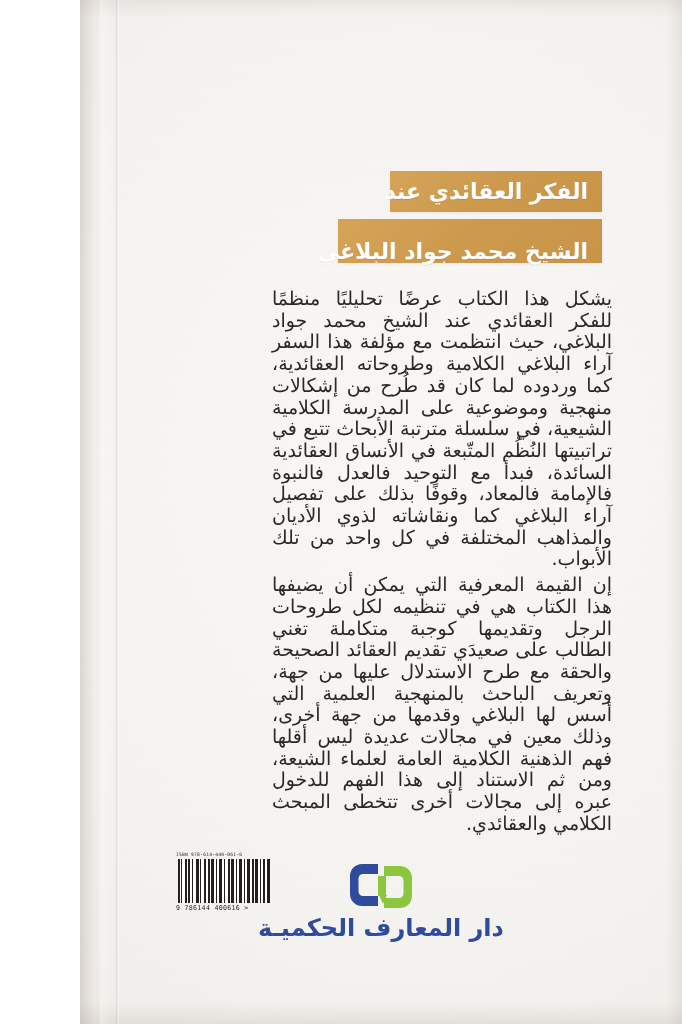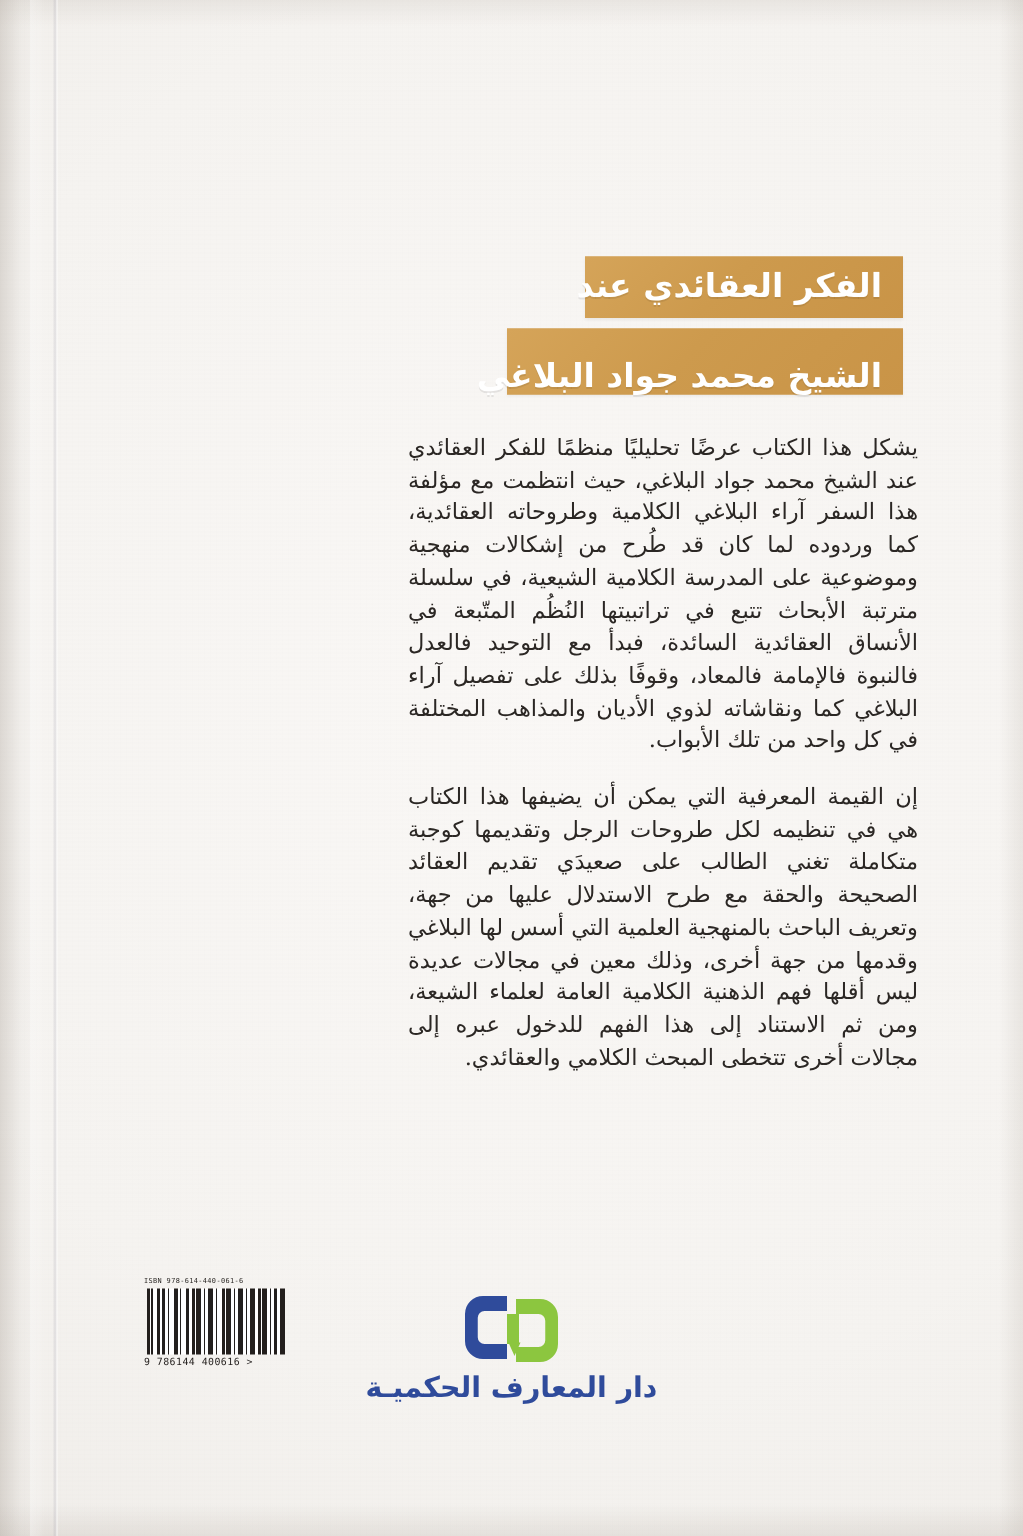--- a/index.html
+++ b/index.html
@@ -4,21 +4,21 @@
 <title>Book Back Cover</title>
 <style>
   html, body {
     margin: 0;
     padding: 0;
     background: #ffffff;
   }
 
   #cover {
     position: relative;
-    width: 682px;
+    width: 602px;
     height: 1024px;
     overflow: hidden;
     background: #f7f5f3;
     font-family: "Liberation Serif", "DejaVu Serif", serif;
   }
 
   
   .paper-base {
     position: absolute;
     inset: 0;
@@ -110,32 +110,32 @@
     text-shadow: 0 1px 0 rgba(0,0,0,.08);
   }
 
   
   #blurb {
     position: absolute;
     right: 70px;
     top: 288px;
     width: 340px;
     color: #2b2724;
-    font-size: 15px;
+    font-size: 19px;
     line-height: 21.7px;
     text-align: justify;
     text-align-last: right;
     direction: rtl;
     font-family: "DejaVu Serif", "Liberation Serif", serif;
   }
   #blurb p {
     margin: 0;
     text-indent: 0;
   }
-  #blurb p + p { margin-top: 16px; }
+  #blurb p + p { margin-top: 4px; }
 
   
   #barcode-area {
     position: absolute;
     left: 96px;
     top: 852px;
     width: 96px;
     direction: ltr;
   }
   .isbn-caption {
@@ -185,21 +185,21 @@
     direction: ltr;
   }
   .logo-mark {
     width: 66px;
     height: 48px;
     margin: 0 auto 5px auto;
     display: block;
   }
   .publisher-name-ar {
     font-family: "DejaVu Sans", "Liberation Sans", sans-serif;
-    font-size: 19px;
+    font-size: 24px;
     font-weight: 700;
     color: #2f4b9b;
     letter-spacing: .5px;
     direction: rtl;
     line-height: 1.15;
   }
   .publisher-name-en {
     font-family: "DejaVu Sans", "Liberation Sans", sans-serif;
     font-size: 10.2px;
     font-weight: 700;

